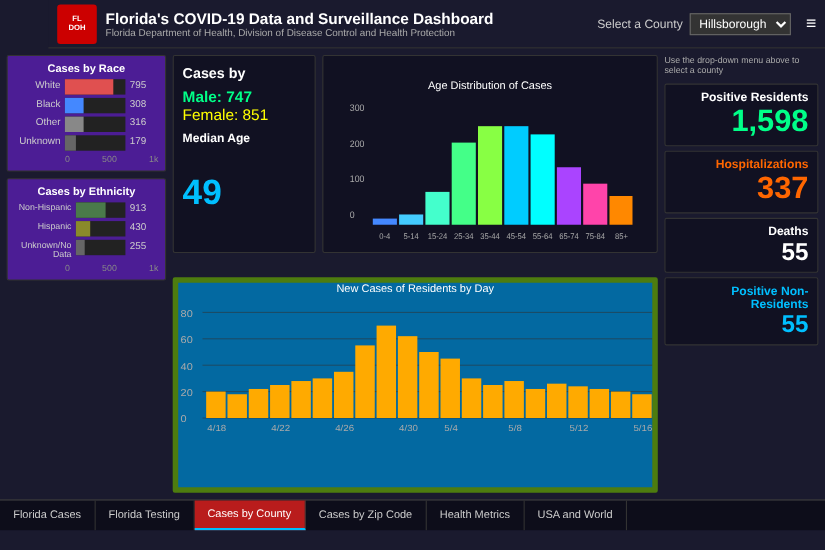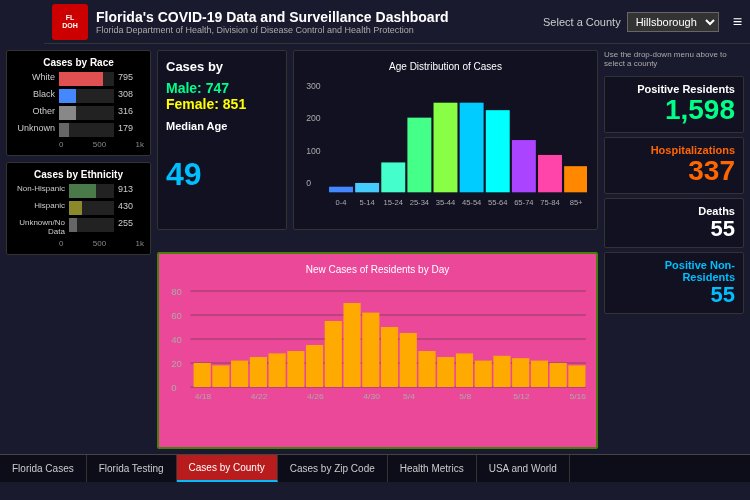--- a/index.html
+++ b/index.html
@@ -66,21 +66,21 @@
 
     
     #left-col {
       width: 145px;
       display: flex;
       flex-direction: column;
       gap: 6px;
     }
 
     .panel {
-      background: #000000;
+      background: #4c1d95;
       border: 1px solid #333;
       padding: 6px;
       border-radius: 2px;
     }
 
     .panel-title {
       font-size: 10px;
       color: #fff;
       text-align: center;
       margin-bottom: 4px;
@@ -116,41 +116,41 @@
 
     #cases-by-panel {
       width: 130px;
       background: #111122;
       border: 1px solid #333;
       padding: 8px;
       border-radius: 2px;
     }
     #cases-by-panel .cb-title { font-size: 13px; color: #fff; font-weight: bold; margin-bottom: 6px; }
     #cases-by-panel .cb-male { font-size: 14px; color: #00ff88; font-weight: bold; }
-    #cases-by-panel .cb-female { font-size: 14px; color: #ffff00; font-weight: bold; }
+    #cases-by-panel .cb-female { font-size: 14px; color: #ffff00; font-weight: normal; }
     #cases-by-panel .cb-median-label { font-size: 11px; color: #fff; margin-top: 8px; font-weight: bold; }
     #cases-by-panel .cb-median-val { font-size: 32px; color: #00bfff; font-weight: bold; margin-top: 24px; }
 
     #age-dist-panel {
       flex: 1;
       background: #111122;
       border: 1px solid #333;
-      padding: 10px;
+      padding: 22px;
       border-radius: 2px;
     }
     #age-dist-panel .chart-title { font-size: 10px; color: #fff; text-align: center; margin-bottom: 4px; }
 
     
     #age-svg { width: 100%; height: 140px; }
 
     
     #new-cases-panel {
-      background: #ec4899;
-      border: 2px solid #4d7c0f;
-      padding: 10px;
+      background: #0369a1;
+      border: 5px solid #4d7c0f;
+      padding: 0;
       border-radius: 2px;
       flex: 1;
     }
     #new-cases-panel .chart-title { font-size: 10px; color: #fff; text-align: center; margin-bottom: 4px; }
 
     
     #right-col {
       width: 140px;
       display: flex;
       flex-direction: column;

